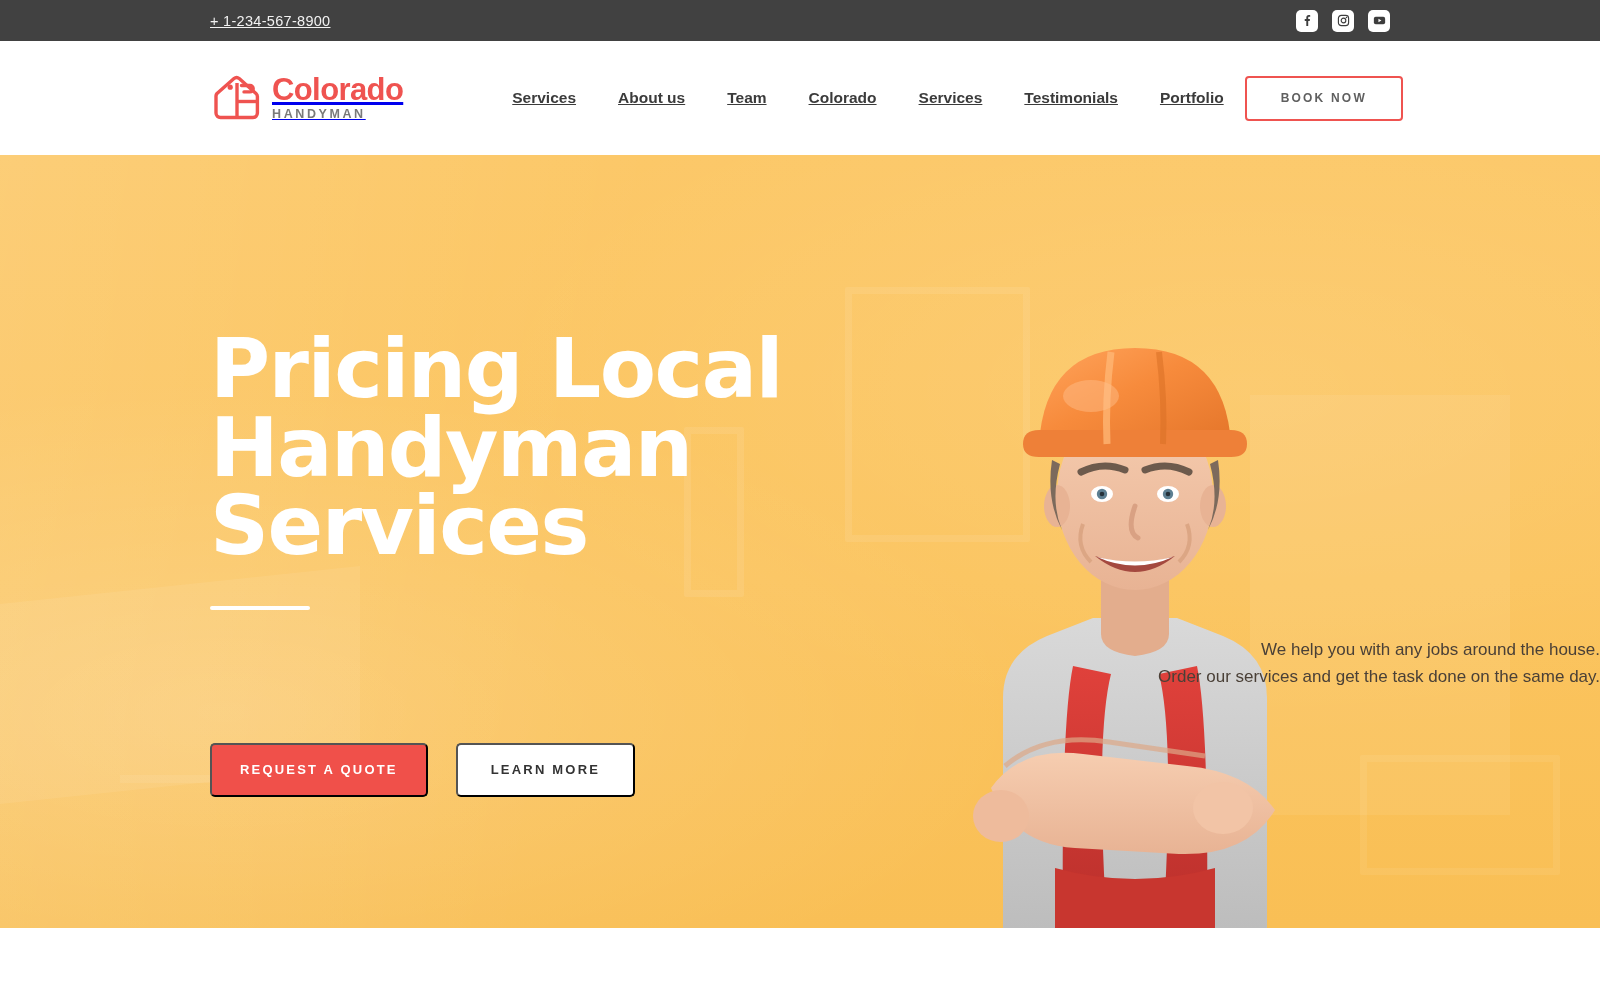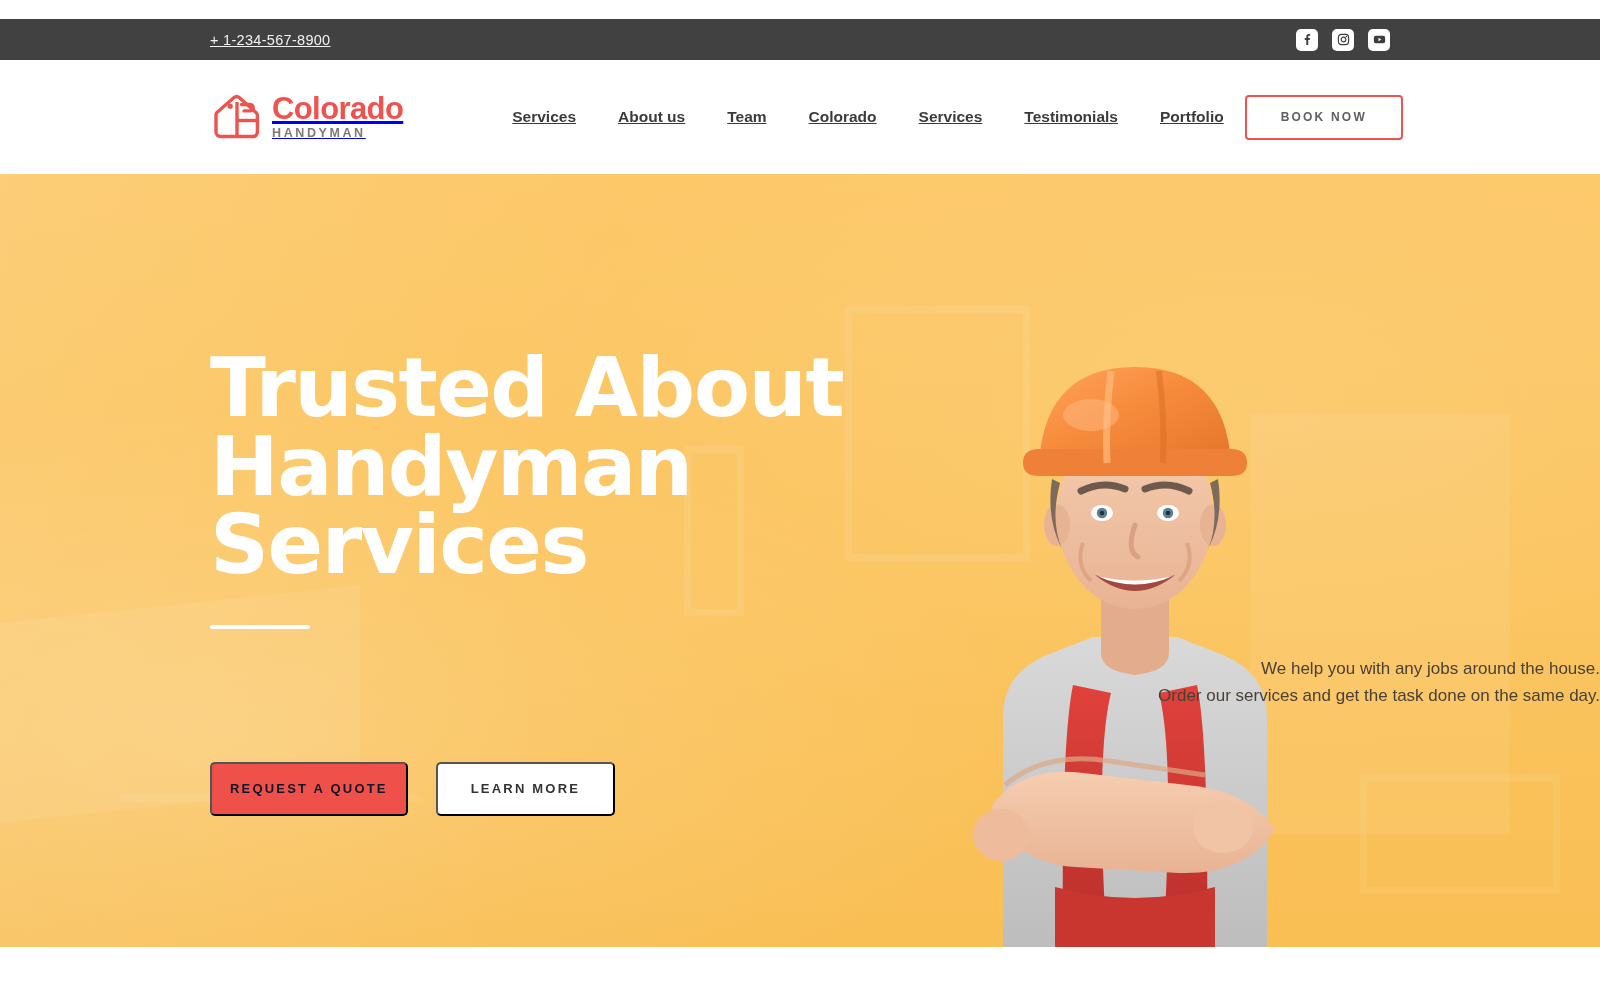--- a/index.html
+++ b/index.html
@@ -8,21 +8,20 @@
     background:#ffffff;
     font-family:"Liberation Sans", sans-serif;
     overflow:hidden;
   }
 
   
   .topbar{
     height:41px; background:#414141;
     display:flex; align-items:center; justify-content:space-between;
     padding:0 210px 0 210px;
-    margin-top:19px;
   }
   .topbar-phone{
     color:#f2f2f2; font-size:14.5px; font-weight:500; letter-spacing:.3px;
     white-space:nowrap;
   }
   .social-group{ display:flex; align-items:center; gap:14px; }
   .social-btn{
     width:22px; height:22px; border-radius:5px; background:#ffffff;
     display:flex; align-items:center; justify-content:center;
   }
@@ -113,21 +112,21 @@
   .hero-sub{
     font-size:17px; color:#4a4037; line-height:1.58; font-weight:400;
   }
   .hero-sub span{ display:block;text-align:right; }
   .hero-actions{ display:flex; gap:28px; margin-top:52px; }
   .btn{
     height:54px; display:flex; align-items:center; justify-content:center;
     border-radius:5px; font-size:13px; font-weight:700;
     letter-spacing:2.2px; cursor:pointer; white-space:nowrap;
   }
-  .btn-primary{ background:#f0504a; color:#0f172a; padding:0 18px; }
+  .btn-primary{ background:#f0504a; color:#ffffff; padding:0 28px; }
   .btn-secondary{ background:#ffffff; color:#333333; padding:4px 33px; }
 
   
   .person{
     position:absolute; left:905px; bottom:0; width:460px; height:660px;
     z-index:2;
   }
   .person svg{ display:block; width:100%; height:100%; }
 
   
@@ -277,21 +276,21 @@
       <path d="M86 520 q30 -42 92 -34 l104 12 q62 6 88 44 q-28 46 -96 44
                l-104 -6 q-62 -4 -84 -60 Z" fill="url(#skinG)"></path>
       <path d="M100 498 q40 -34 104 -24 l96 14" stroke="#dda888" stroke-width="5" fill="none" opacity=".7"></path>
       <ellipse cx="318" cy="540" rx="30" ry="26" fill="#f2c4a6"></ellipse>
       <ellipse cx="96" cy="548" rx="28" ry="26" fill="#eebb9c"></ellipse>
     </svg>
   </div>
 
   <div class="hero-inner">
     <h1 class="hero-title">
-      <span>Trusted About</span>
+      <span>Pricing Local</span>
       <span>Handyman</span>
       <span>Services</span>
     </h1>
 
     <div class="hero-divider"></div>
 
     <p class="hero-sub">
       <span>We help you with any jobs around the house.</span>
       <span>Order our services and get the task done on the same day.</span>
     </p>

